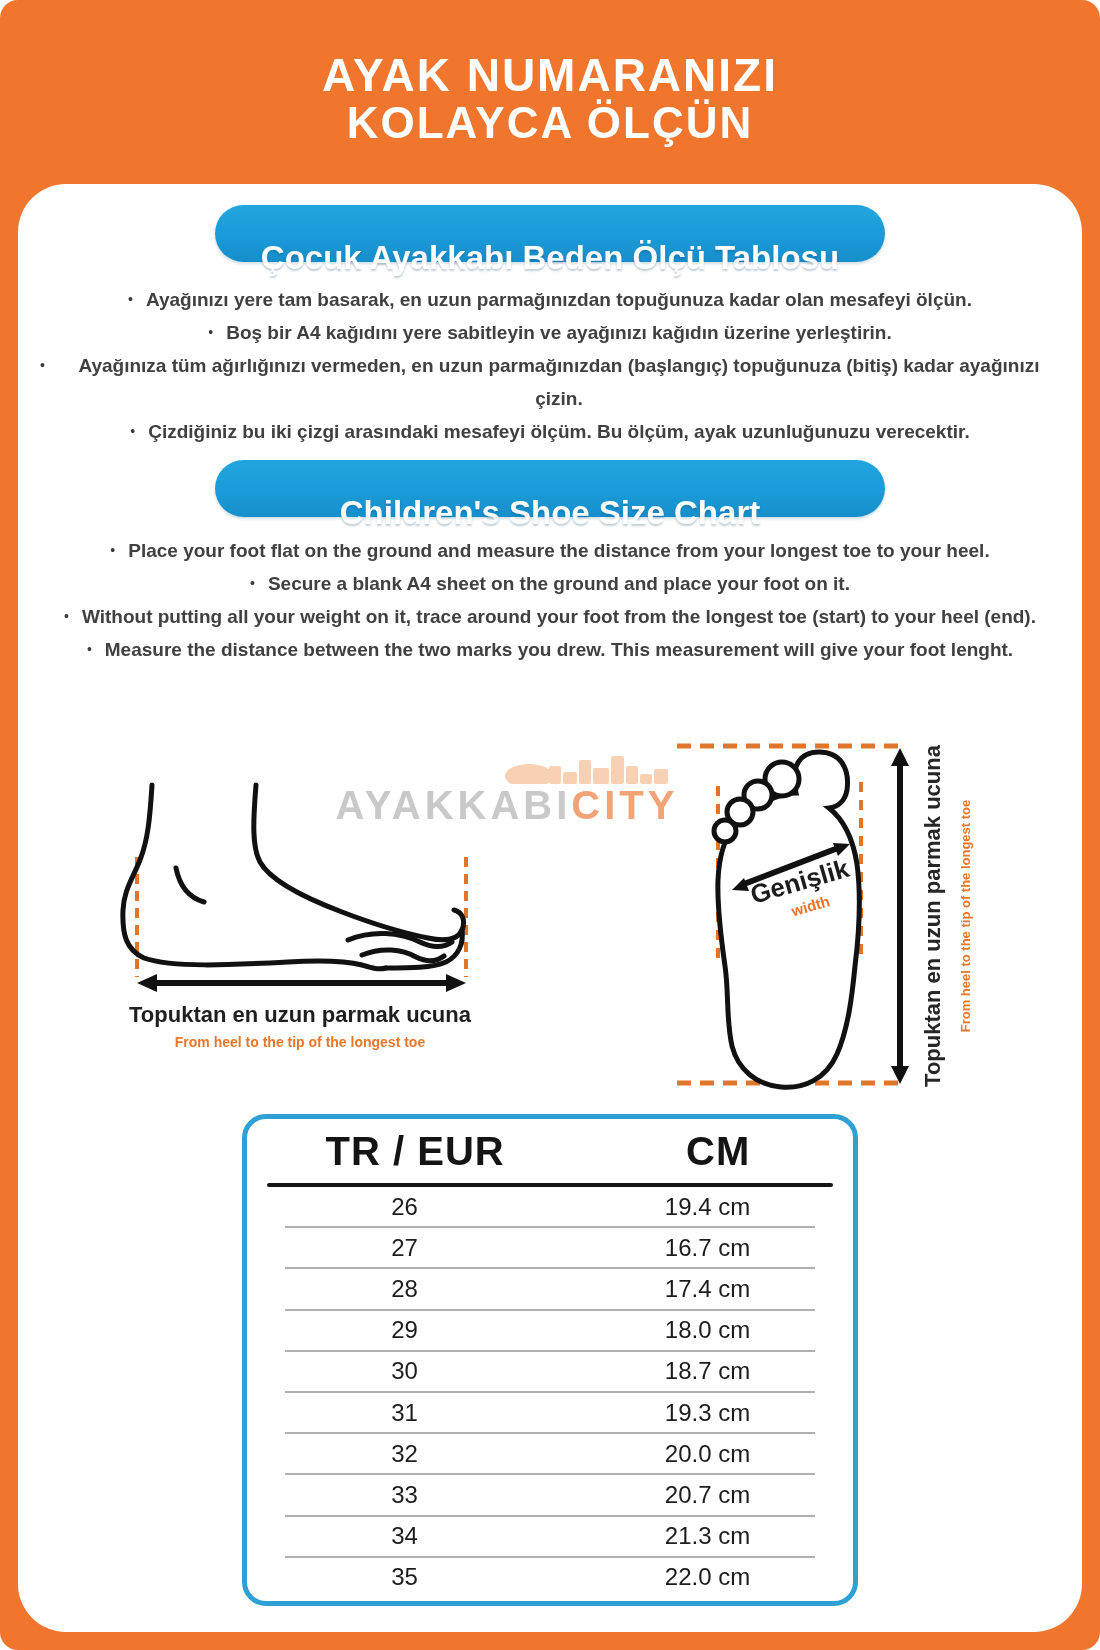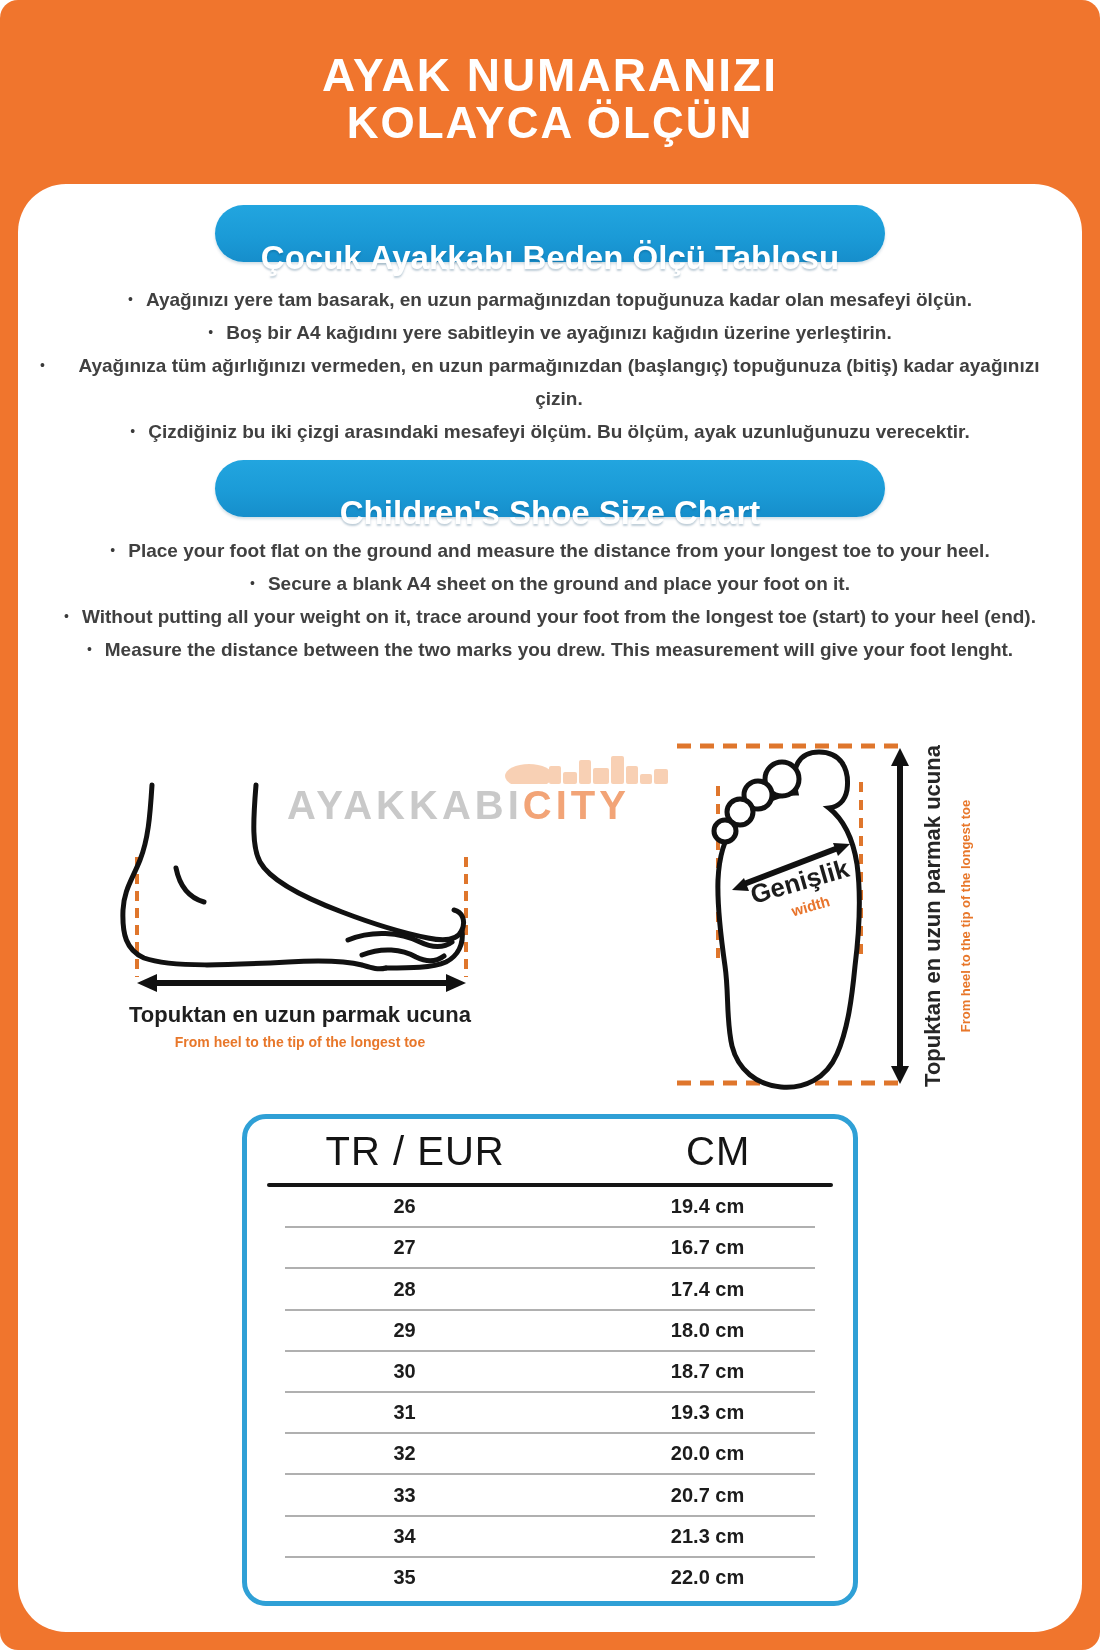--- a/index.html
+++ b/index.html
@@ -29,45 +29,45 @@
   
   .bullets{position:absolute;left:40px;width:1020px;}
   .bullets-tr{top:283px;}
   .bullets-en{top:534px;}
   .bullet{display:flex;justify-content:center;align-items:flex-start;}
   .bullet .dot{font-size:14px;line-height:33px;color:#3a3a3a;margin-right:13px;flex:none;}
   .bullet .txt{font-size:19px;line-height:33px;font-weight:bold;color:#404040;
     text-align:center;max-width:1005px;}
 
   
-  .watermark{position:absolute;left:287px;top:783px;width:440px;
+  .watermark{position:absolute;left:287px;top:783px;width:440px;text-align:center;
     font-size:40px;font-weight:bold;letter-spacing:4px;white-space:nowrap;z-index:1;}
   .wm-gray{color:#c9c9c9;}
   .wm-orange{color:#f2a477;}
   .skyline{position:absolute;left:505px;top:752px;z-index:1;opacity:0.5;}
   .diagram-svg{position:absolute;z-index:2;}
   .svg-side{left:110px;top:772px;}
   .svg-sole{left:630px;top:698px;}
   .side-label1{position:absolute;left:60px;top:1002px;width:480px;text-align:center;
     font-size:22px;font-weight:bold;color:#1f1f1f;z-index:2;}
   .side-label2{position:absolute;left:60px;top:1034px;width:480px;text-align:center;
     font-size:14px;font-weight:bold;color:#E8772A;z-index:2;}
 
   
   .size-table{position:absolute;left:242px;top:1114px;width:616px;height:492px;
     background:#ffffff;border:5px solid #2FA0D6;border-radius:24px;
     box-sizing:border-box;display:flex;flex-direction:column;overflow:hidden;}
   .thead{display:flex;height:64px;align-items:center;flex:none;}
   .thead .c1,.trow .c1{width:52%;text-align:center;}
   .thead .c2,.trow .c2{width:48%;text-align:center;}
-  .thead div{font-size:40px;font-weight:normal;color:#141414;letter-spacing:1px;padding-left:22px;}
+  .thead div{font-size:40px;font-weight:bold;color:#141414;letter-spacing:1px;padding-left:22px;}
   .thick-line{height:4px;background:#151515;margin:0 20px;flex:none;border-radius:2px;}
   .trows{flex:1;display:flex;flex-direction:column;padding-bottom:4px;}
   .trow{flex:1;display:flex;align-items:center;}
-  .trow div{font-size:20px;font-weight:bold;color:#1c1c1c;}
+  .trow div{font-size:24px;font-weight:normal;color:#1c1c1c;}
   .rsep{height:2px;background:#b0b0b0;margin:0 38px;flex:none;}
 </style>
 </head>
 <body>
 
 <div class="page">
 
   <div class="title1">AYAK NUMARANIZI</div>
   <div class="title2">KOLAYCA ÖLÇÜN</div>
 

